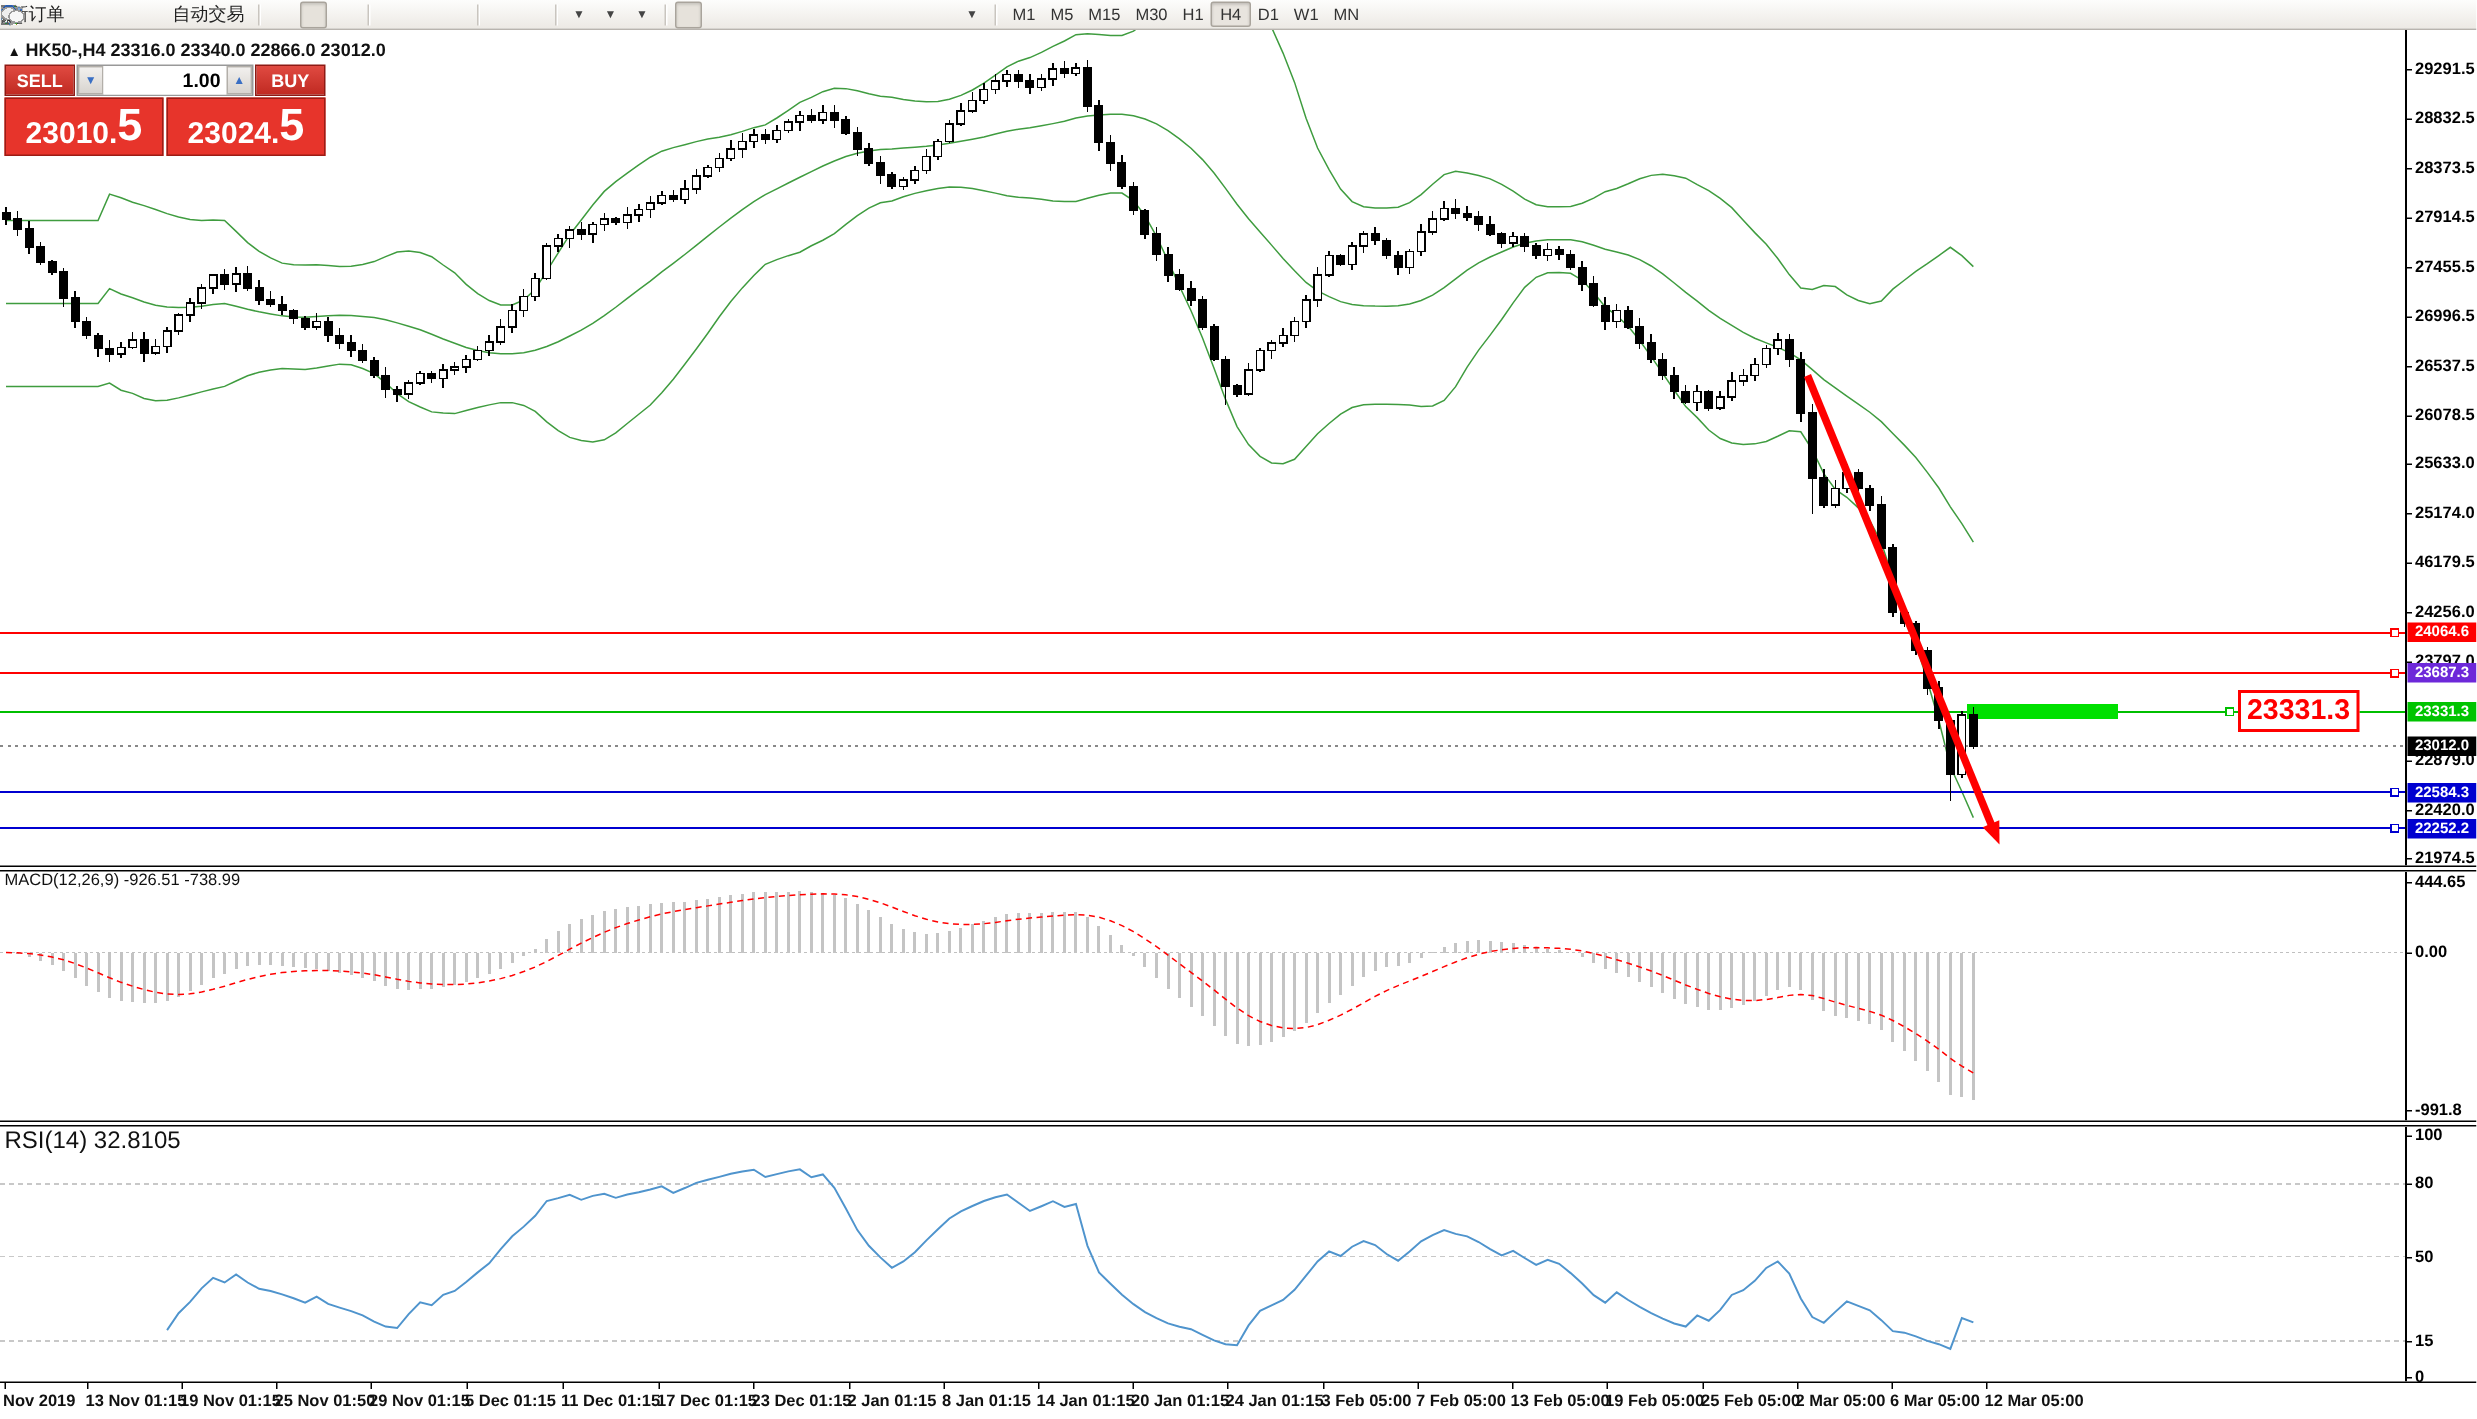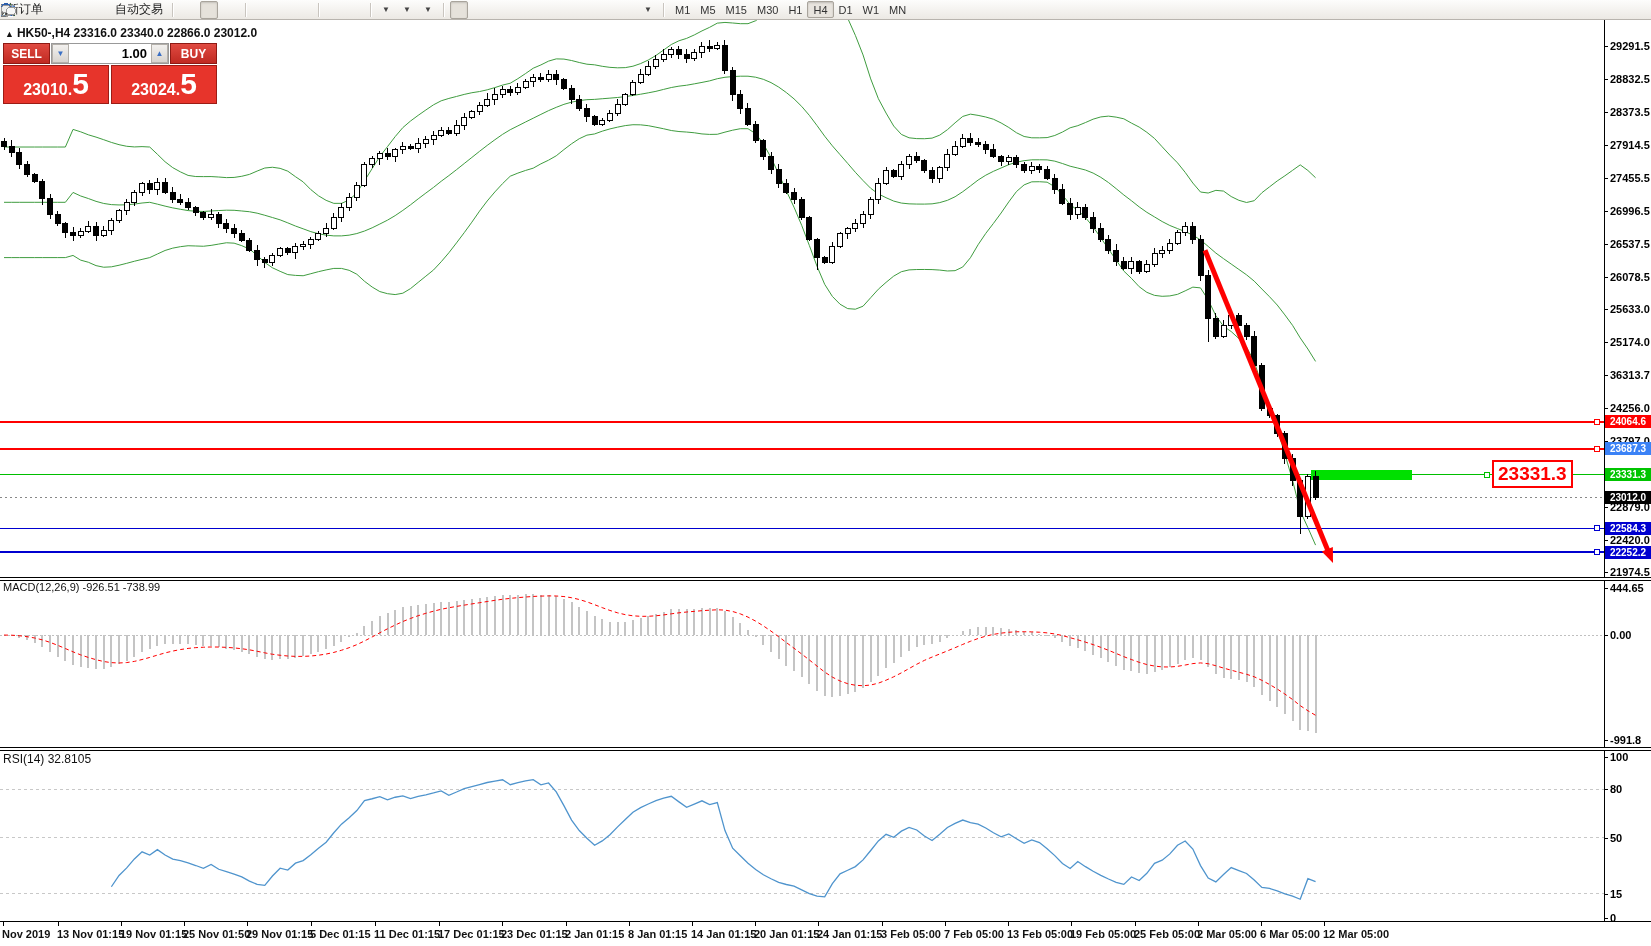--- a/index.html
+++ b/index.html
@@ -32,37 +32,37 @@
 
   .axis-label { position:absolute; font-size:11px; font-weight:700; color:#000; white-space:nowrap; }
   .axis-tick { position:absolute; width:4px; height:1px; background:#000; left:1604px; }
   .badge { position:absolute; left:1605px; width:46px; height:13px; color:#fff;
     font-size:10px; font-weight:700; text-align:center; line-height:13px; }
 
   #symbol-header { position:absolute; left:5px; top:26px; font-size:12px; font-weight:700; color:#111; }
   #symbol-header .tri { font-size:9px; margin-right:3px; }
 
   #macd-label { position:absolute; left:3px; top:581px; font-size:11px; color:#111; }
-  #rsi-label  { position:absolute; left:3px; top:752px; font-size:12px; color:#111; }
+  #rsi-label  { position:absolute; left:3px; top:752px; font-size:16px; color:#111; }
 
   
   #trade-panel { position:absolute; left:3px; top:43px; width:214px; }
   #tp-row1 { display:flex; height:21px; }
   .tp-btn { width:47px; background:linear-gradient(#e04a41,#c02a22); color:#fff;
     font-size:12px; font-weight:700; display:flex; align-items:center; justify-content:center;
     border:1px solid #8e1a14; }
   #tp-spinner { flex:1; display:flex; border:1px solid #999; background:#fff; margin:0 1px; }
   .sp-btn { width:17px; background:linear-gradient(#f2f0ee,#d8d4cf); border:1px solid #b3afa9;
     color:#3a6fc4; font-size:8px; display:flex; align-items:center; justify-content:center; }
   #volume-input { flex:1; border:0; outline:0; text-align:right; font-size:13px; font-weight:700;
     padding-right:4px; font-family:"Liberation Sans",sans-serif; width:60px; }
   #tp-row2 { display:flex; gap:2px; margin-top:1px; height:39px; }
   .tp-price { flex:1; background:#e7342b; color:#fff; display:flex; align-items:baseline;
     justify-content:center; border:1px solid #9c1c15; }
-  .tp-price .small { font-size:16px; font-weight:700; align-self:center; margin-top:10px; }
+  .tp-price .small { font-size:20px; font-weight:700; align-self:center; margin-top:10px; }
   .tp-price .big { font-size:30px; font-weight:700; line-height:36px; }
 
   
   #annotation-text { position:absolute; left:1316px; top:380px; font-size:30px; font-weight:700;
     letter-spacing:2px; white-space:nowrap; }
   #level-box { position:absolute; left:1492px; top:460px; border:2px solid #ff0000; background:#fff;
     color:#ff0000; font-size:19px; font-weight:700; padding:0 4px; line-height:24px; }
 
   svg { position:absolute; left:0; shape-rendering:crispEdges; }
   #main-svg { top:20px; } #macd-svg { top:581px; } #rsi-svg { top:751px; }
@@ -1243,33 +1243,33 @@
       <div class="axis-label" style="left: 1610px; top: 205.011px;">26996.5</div>
       <div class="axis-tick" style="top: 244.013px;"></div>
       <div class="axis-label" style="left: 1610px; top: 238.013px;">26537.5</div>
       <div class="axis-tick" style="top: 277.015px;"></div>
       <div class="axis-label" style="left: 1610px; top: 271.015px;">26078.5</div>
       <div class="axis-tick" style="top: 309.046px;"></div>
       <div class="axis-label" style="left: 1610px; top: 303.046px;">25633.0</div>
       <div class="axis-tick" style="top: 342.048px;"></div>
       <div class="axis-label" style="left: 1610px; top: 336.048px;">25174.0</div>
       <div class="axis-tick" style="top: 375.05px;"></div>
-      <div class="axis-label" style="left: 1610px; top: 369.05px;">36313.7</div>
+      <div class="axis-label" style="left: 1610px; top: 369.05px;">46179.5</div>
       <div class="axis-tick" style="top: 408.052px;"></div>
       <div class="axis-label" style="left: 1610px; top: 402.052px;">24256.0</div>
       <div class="axis-tick" style="top: 441.055px;"></div>
       <div class="axis-label" style="left: 1610px; top: 435.055px;">23797.0</div>
       <div class="axis-tick" style="top: 507.059px;"></div>
       <div class="axis-label" style="left: 1610px; top: 501.059px;">22879.0</div>
       <div class="axis-tick" style="top: 540.061px;"></div>
       <div class="axis-label" style="left: 1610px; top: 534.061px;">22420.0</div>
       <div class="axis-tick" style="top: 572.092px;"></div>
       <div class="axis-label" style="left: 1610px; top: 566.092px;">21974.5</div>
       <div class="badge" style="top: 415.314px; background: rgb(255, 0, 0);">24064.6</div>
-      <div class="badge" style="top: 442.442px; background: #3b82f6;">23687.3</div>
+      <div class="badge" style="top: 442.442px; background: #6d28d9;">23687.3</div>
       <div class="badge" style="top: 468.038px; background: rgb(0, 196, 0);">23331.3</div>
       <div class="badge" style="top: 490.996px; background: rgb(0, 0, 0);">23012.0</div>
       <div class="badge" style="top: 521.748px; background: rgb(0, 0, 208);">22584.3</div>
       <div class="badge" style="top: 545.626px; background: rgb(0, 0, 208);">22252.2</div>
       <div class="axis-tick" style="top: 588px;"></div>
       <div class="axis-label" style="left: 1610px; top: 582px;">444.65</div>
       <div class="axis-tick" style="top: 635.051px;"></div>
       <div class="axis-label" style="left: 1610px; top: 629.051px;">0.00</div>
       <div class="axis-tick" style="top: 740px;"></div>
       <div class="axis-label" style="left: 1610px; top: 734px; text-align: right;">-991.8</div>

